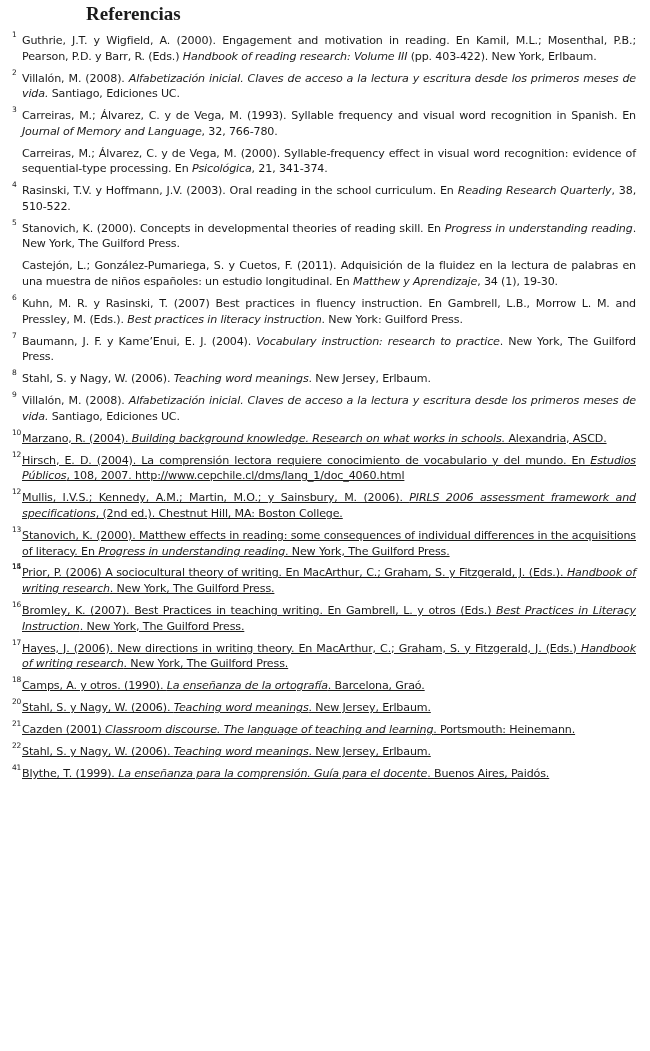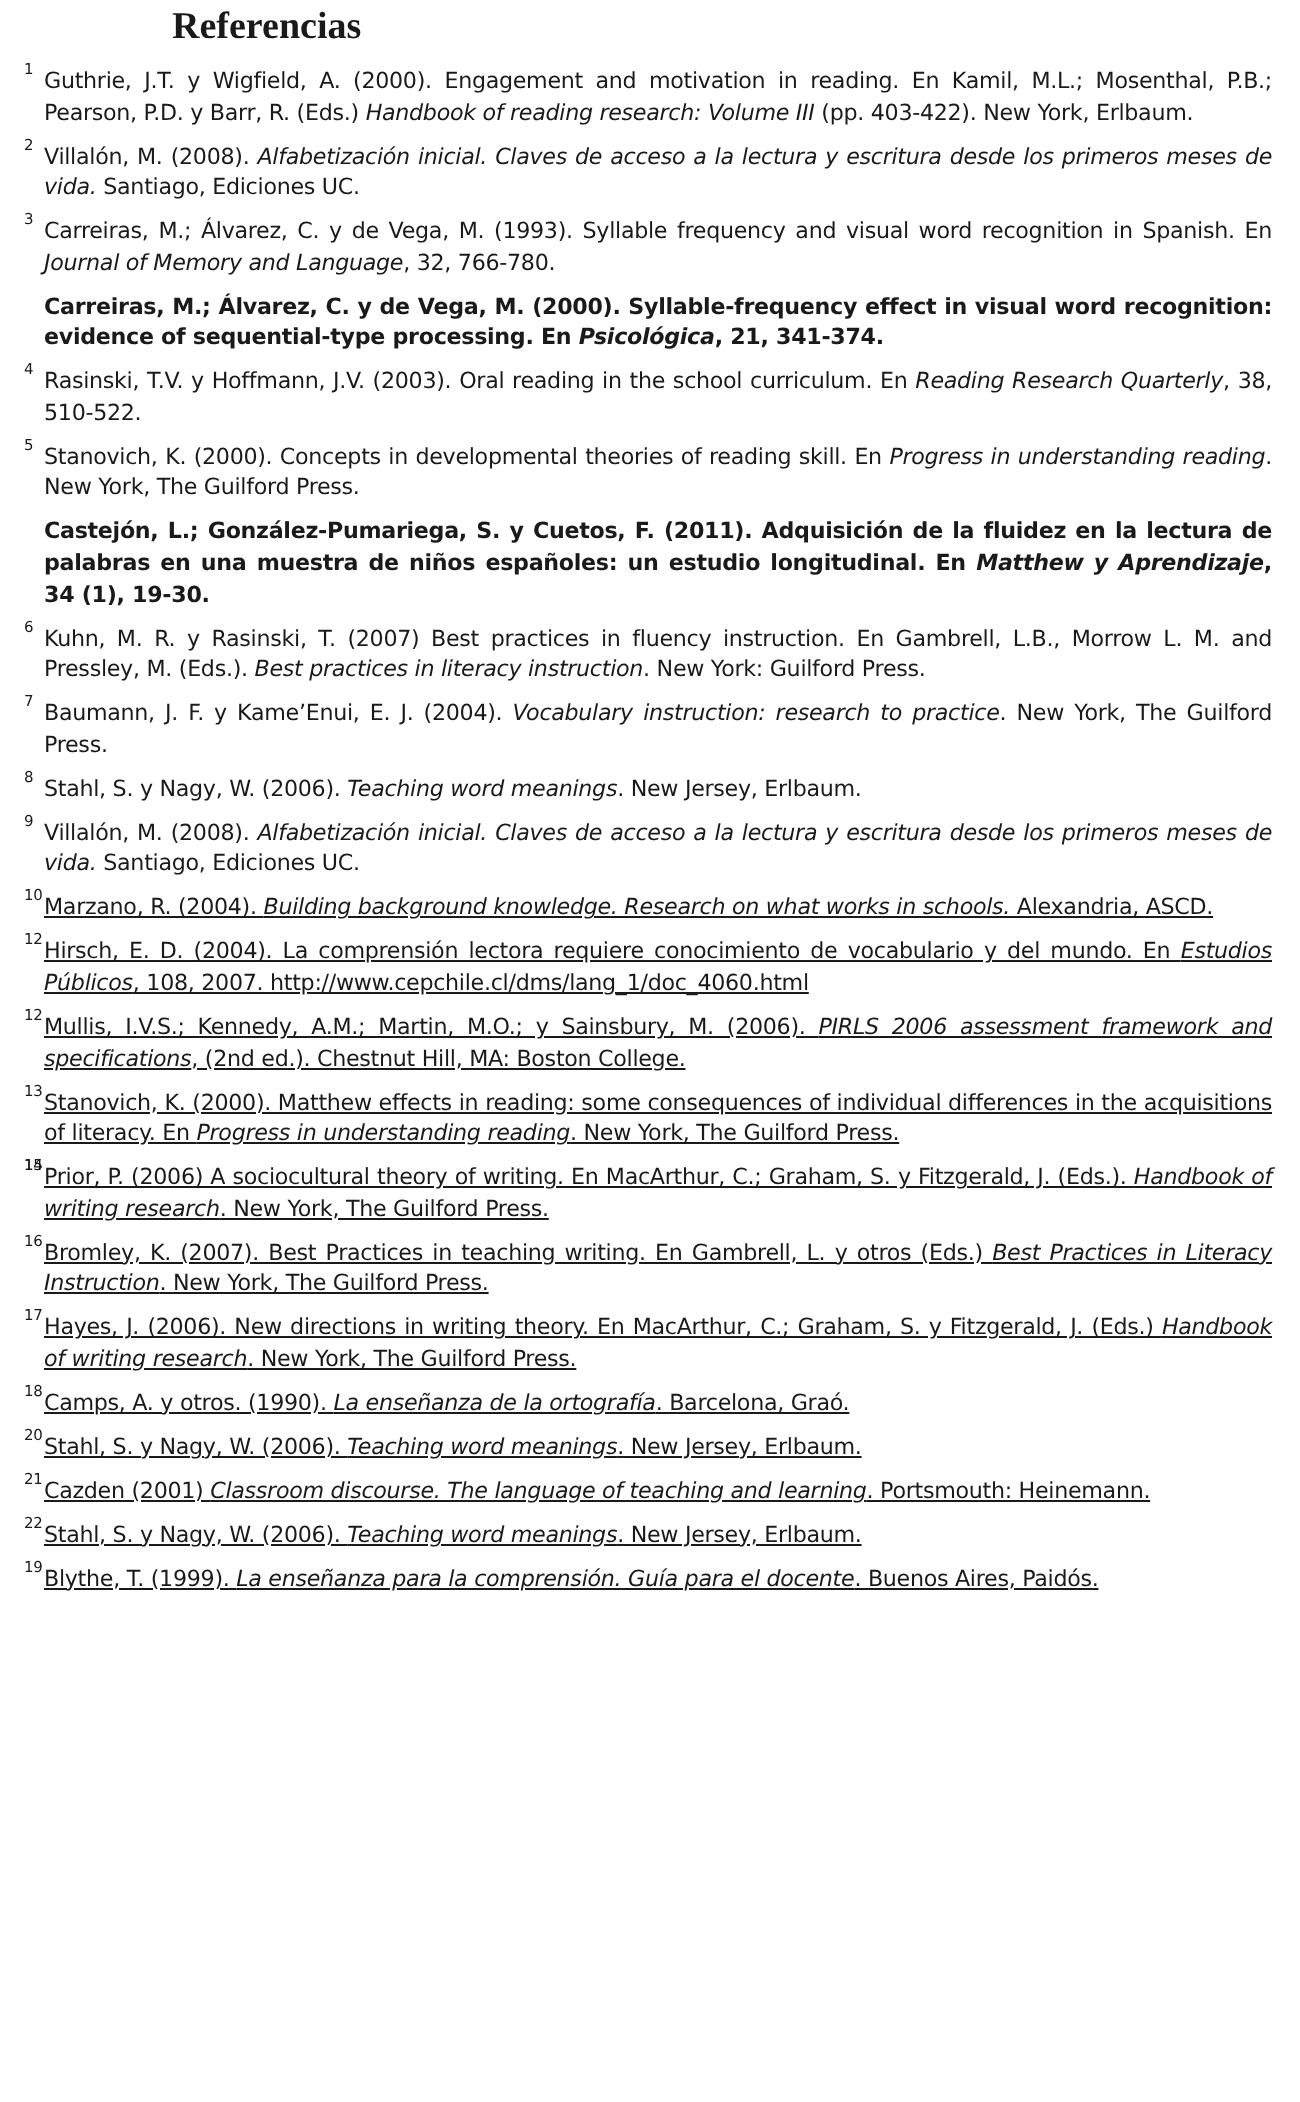--- a/index.html
+++ b/index.html
@@ -50,21 +50,21 @@
     .ref .num {
       position: absolute;
       left: 0;
       top: -3px;
       font-size: 7.5px;
       line-height: 10px;
     }
     .ref.wide-num { padding-left: 10px; text-decoration: underline; }
     .ref.wide-num .num { left: 0; }
     .ref .seg-i { font-style: italic; }
-    .ref.unnumbered { padding-left: 10px; font-weight: bold; }
+    .ref.unnumbered { padding-left: 10px; }
   </style>
 </head>
 <body>
 
 <div class="page">
   <div class="title">Referencias</div>
   <div class="refs" id="ref-list">
       <p class="ref">
     <sup class="num">1</sup>
     <span class="ref-text"><span class="seg-n">Guthrie, J.T. y Wigfield, A. (2000). Engagement and motivation in reading. En Kamil, M.L.; Mosenthal, P.B.; Pearson, P.D. y Barr, R. (Eds.) </span><span class="seg-i">Handbook of reading research: Volume III</span><span class="seg-n"> (pp. 403-422). New York, Erlbaum.</span></span>
@@ -150,17 +150,17 @@
   </p>
       <p class="ref wide-num">
     <sup class="num">21</sup>
     <span class="ref-text"><span class="seg-n">Cazden (2001) </span><span class="seg-i">Classroom discourse. The language of teaching and learning</span><span class="seg-n">. Portsmouth: Heinemann.</span></span>
   </p>
       <p class="ref wide-num">
     <sup class="num">22</sup>
     <span class="ref-text"><span class="seg-n">Stahl, S. y Nagy, W. (2006). </span><span class="seg-i">Teaching word meanings</span><span class="seg-n">. New Jersey, Erlbaum.</span></span>
   </p>
       <p class="ref wide-num">
-    <sup class="num">19</sup>
+    <sup class="num">41</sup>
     <span class="ref-text"><span class="seg-n">Blythe, T. (1999). </span><span class="seg-i">La enseñanza para la comprensión. Guía para el docente</span><span class="seg-n">. Buenos Aires, Paidós.</span></span>
   </p>
     </div>
 </div>
 
 </body></html>

